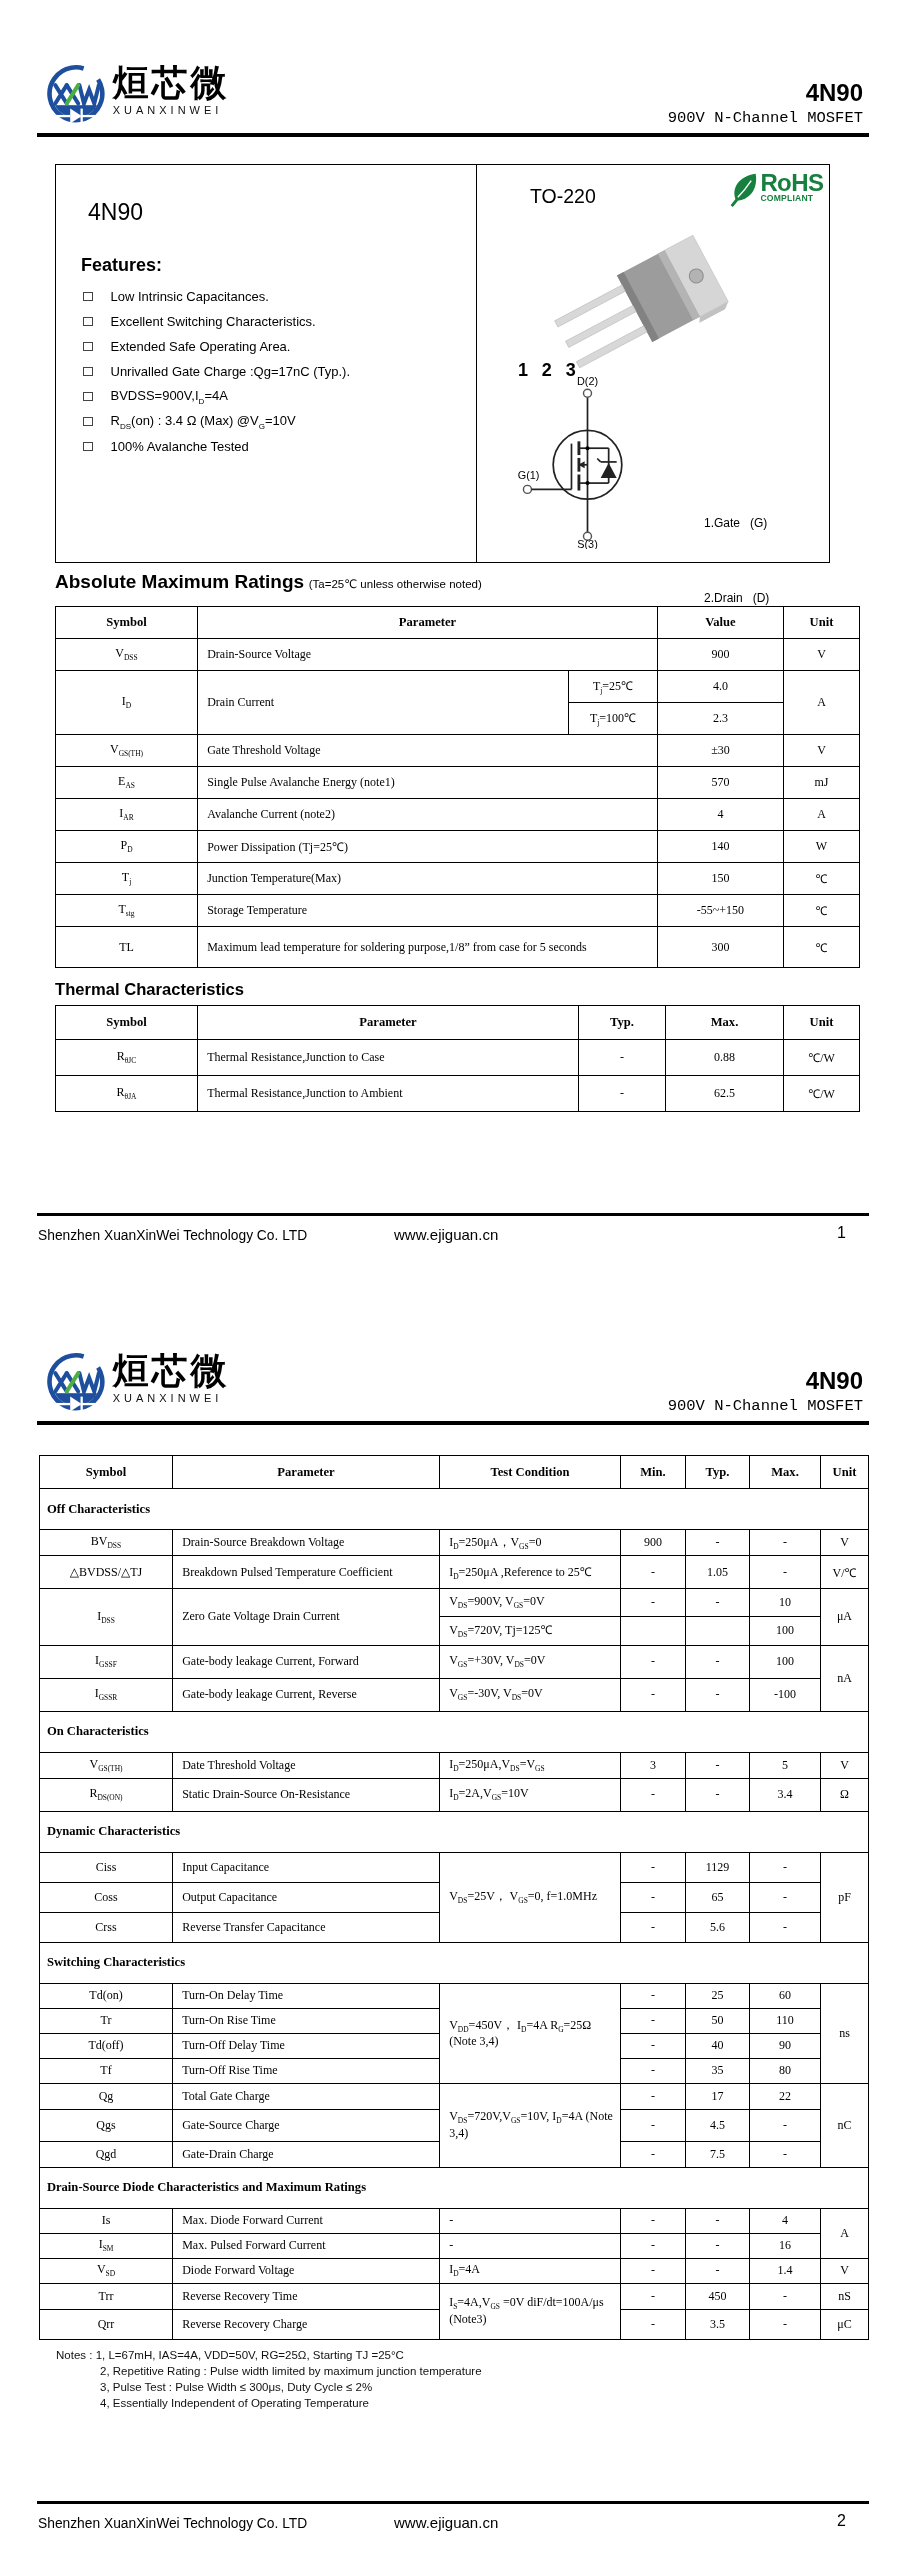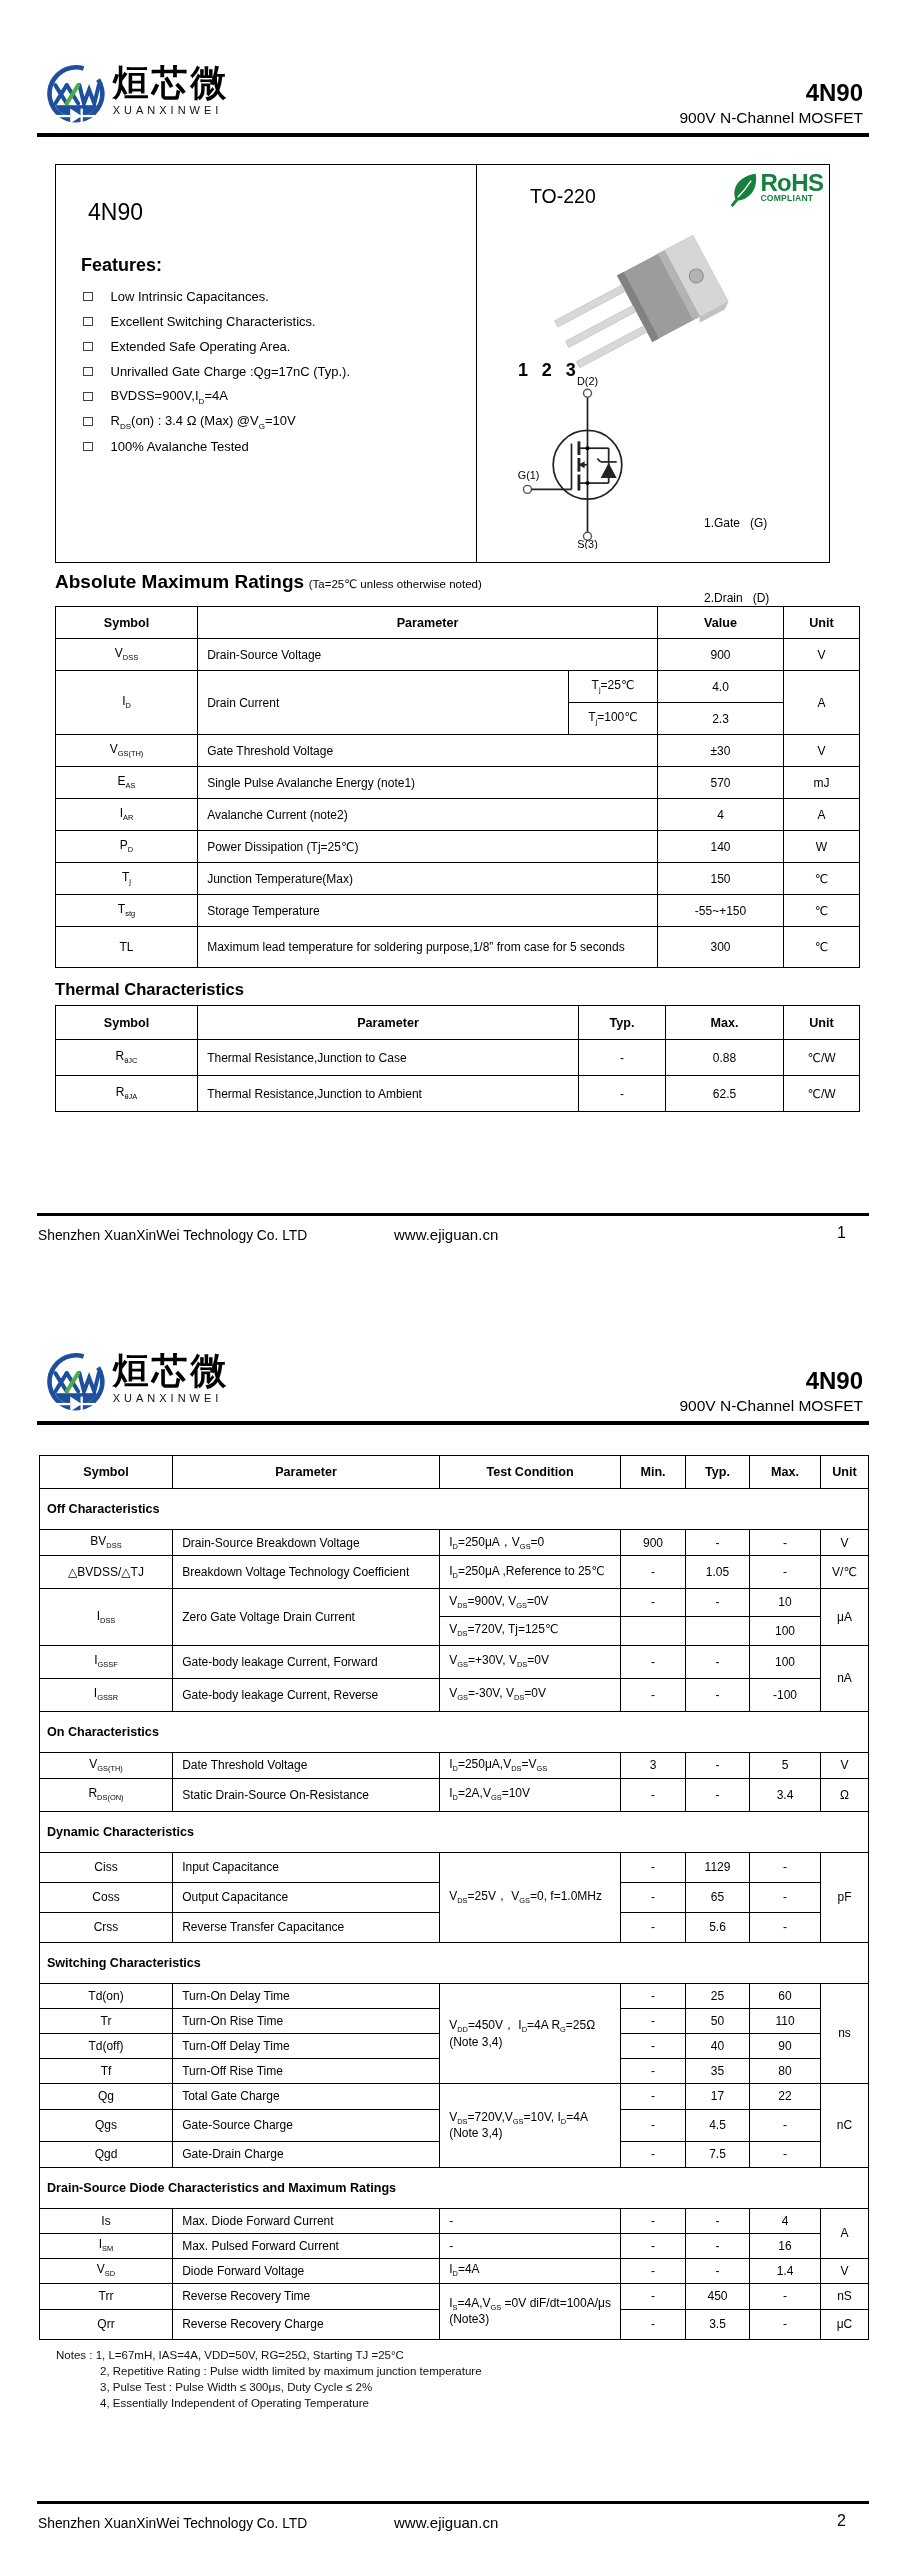--- a/index.html
+++ b/index.html
@@ -9,21 +9,21 @@
   #page1{top:0;}
   #page2{top:1288px;}
 
   
   .brand{position:absolute;left:46px;top:61px;display:flex;align-items:flex-start;}
   .brand-mark{width:61px;height:70px;flex:none;}
   .brand-text{margin-left:5.7px;padding-top:3.4px;}
   .brand-cn{font-size:36px;font-weight:bold;letter-spacing:2.9px;line-height:1.05;white-space:nowrap;}
   .brand-en{font-size:11px;letter-spacing:4px;margin-top:1.7px;white-space:nowrap;color:#111;}
   .part-title{position:absolute;right:47px;top:79px;font-size:24px;font-weight:bold;text-align:right;}
-  .part-sub{position:absolute;right:47px;top:109px;font-size:15.5px;text-align:right;}
+  .part-sub{position:absolute;right:47px;top:109px;font-size:15.5px;text-align:right;font-family:Liberation Mono, monospace;}
   .hrule{position:absolute;left:37px;width:832px;height:4px;background:#000;}
   .hrule.top{top:133px;}
   .hrule.bot{top:1213px;height:3.4px;}
 
   
   .footer-company{position:absolute;left:38px;top:1228px;font-size:13.8px;}
   .footer-site{position:absolute;left:394px;top:1226px;font-size:15px;}
   .footer-page{position:absolute;right:64px;top:1224px;font-size:16px;}
 
   
@@ -49,21 +49,21 @@
 
   
   .sec-head{position:absolute;left:55px;white-space:nowrap;}
   .sec-head .big{font-size:19px;font-weight:bold;}
   .sec-head .note{font-size:11.5px;margin-left:4.6px;}
   #abs-head{top:571px;}
   #th-head{top:980px;}
   #th-head .big{font-size:16.6px;margin-top:16px;}
 
   
-  table{border-collapse:collapse;table-layout:fixed;}
+  table{border-collapse:collapse;table-layout:fixed;font-family:Liberation Serif, serif;}
   .t{border:1.7px solid #000;background:#fff;}
   .t td{border:1.4px solid #000;font-size:12px;text-align:center;padding:1.1px 3.4px;overflow:hidden;}
   .t tr.hd td{font-weight:bold;font-size:12.6px;}
   .t td.pl{text-align:left;padding-left:9.2px;}
   .t tr.sec td{text-align:left;font-weight:bold;font-size:12.6px;padding-left:6.9px;}
   sub{font-size:62%;}
   .h44{height:25px}.h46{height:26px}.h48{height:27.5px}.h50{height:29px}.h52{height:30px}
   .h55{height:32px}.h56{height:32px}.h58{height:33px}.h60{height:34px}.h62{height:36px}
   .h72{height:41px}
   #abs-table{position:absolute;left:55px;top:606px;}
@@ -407,21 +407,21 @@
           <td>BV<sub>DSS</sub></td>
           <td class="pl">Drain-Source Breakdown Voltage</td>
           <td class="pl">I<sub>D</sub>=250μA，V<sub>GS</sub>=0</td>
           <td>900</td>
           <td>-</td>
           <td>-</td>
           <td>V</td>
         </tr>
         <tr class="h58">
           <td>△BVDSS/△TJ</td>
-          <td class="pl">Breakdown Voltage Technology Coefficient</td>
+          <td class="pl">Breakdown Pulsed Temperature Coefficient</td>
           <td class="pl">I<sub>D</sub>=250μA ,Reference to 25℃</td>
           <td>-</td>
           <td>1.05</td>
           <td>-</td>
           <td>V/℃</td>
         </tr>
         <tr class="h48">
           <td rowspan="2">I<sub>DSS</sub></td>
           <td rowspan="2" class="pl">Zero Gate Voltage Drain Current</td>
           <td class="pl">V<sub>DS</sub>=900V, V<sub>GS</sub>=0V</td>

